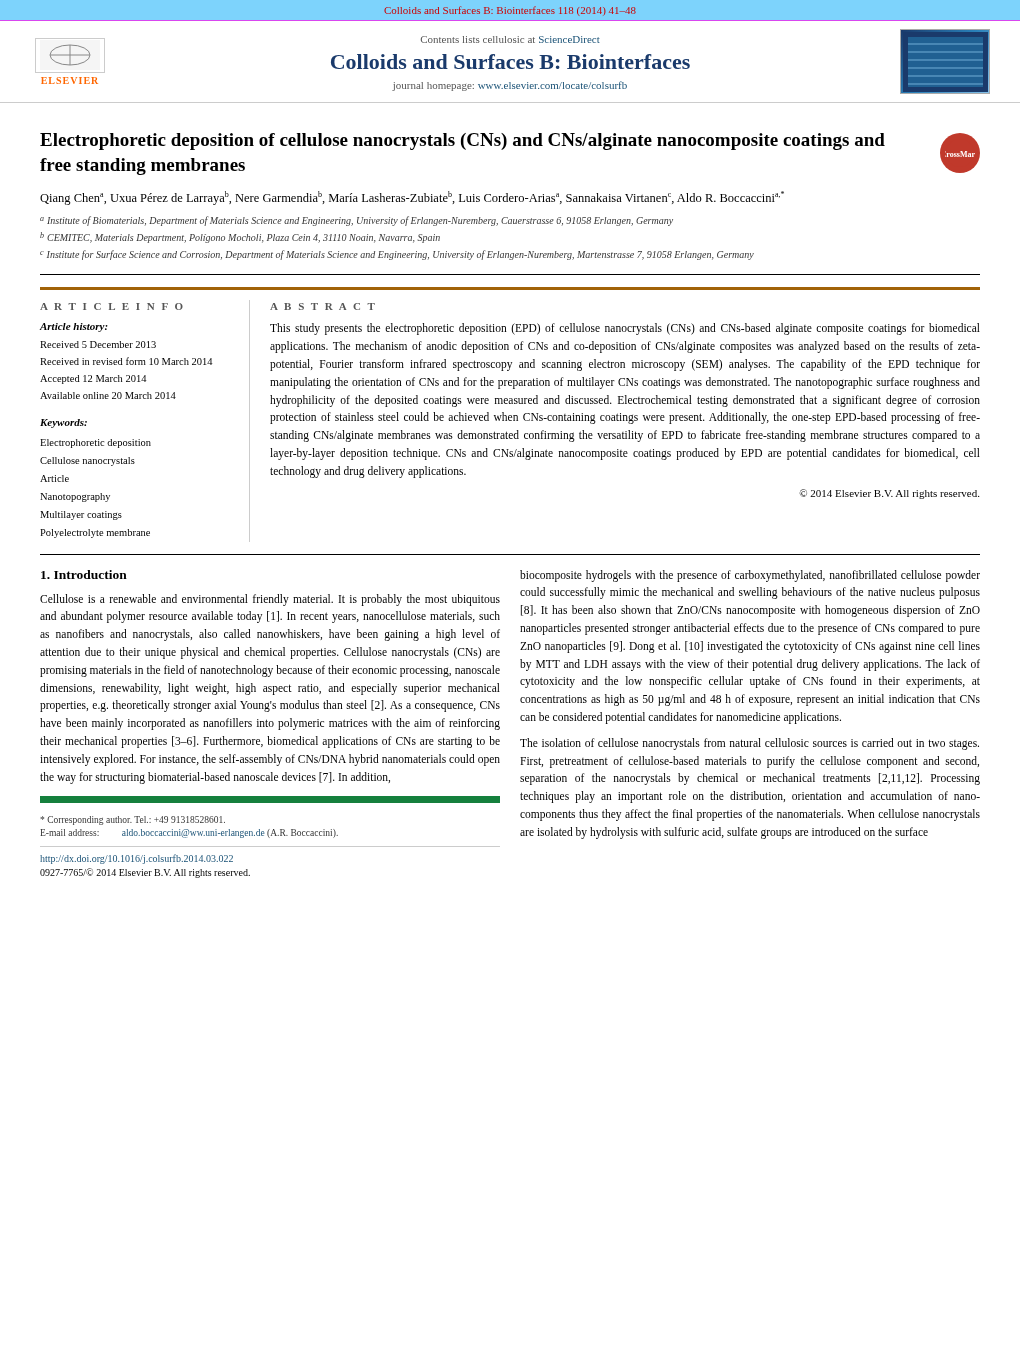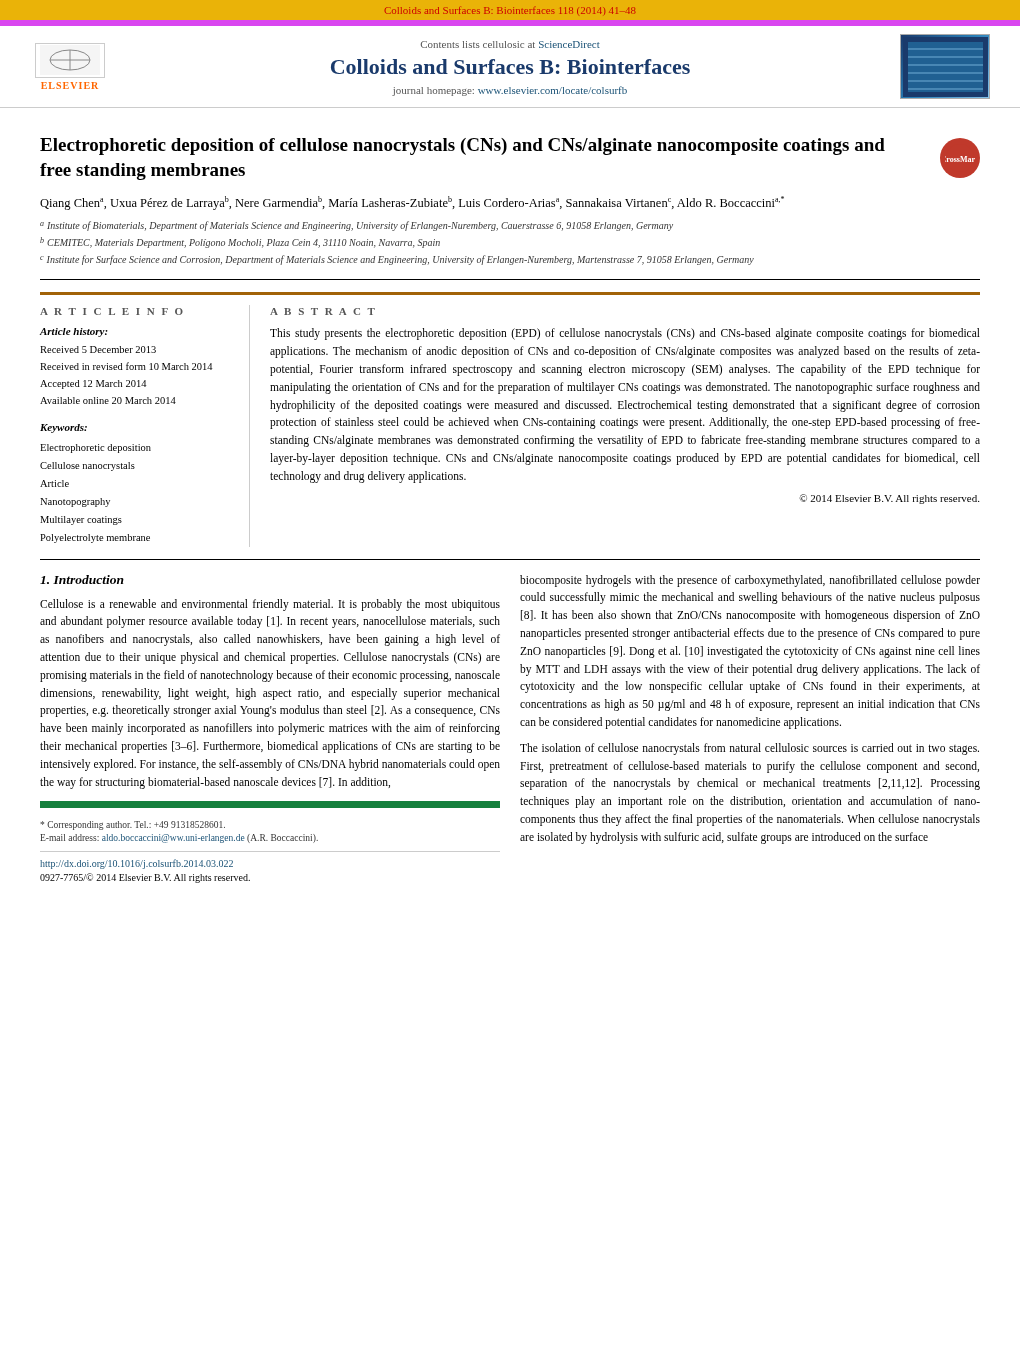--- a/index.html
+++ b/index.html
@@ -7,22 +7,22 @@
       width: 1020px;
       min-height: 1351px;
       background: #fff;
       font-family: "Times New Roman", Times, serif;
       font-size: 13px;
       color: #000;
     }
 
     
     .journal-bar {
-      background: #eab308;
-      border-bottom: 6px solid #d946ef;
+      background: #7dd3fc;
+      border-bottom: 1px solid #d946ef;
       text-align: center;
       padding: 4px 0;
       font-size: 11px;
       color: #c00;
     }
 
     
     .header-section {
       display: flex;
       align-items: center;
@@ -227,33 +227,33 @@
       gap: 20px;
     }
     .body-col {
       flex: 1;
     }
 
     .section-heading {
       font-size: 13.5px;
       font-weight: bold;
       margin-bottom: 8px;
-      font-style: italic;
     }
     .body-paragraph {
       font-size: 11.5px;
       line-height: 1.55;
       text-align: justify;
       margin-bottom: 8px;
     }
     .footer-note {
       margin-bottom: 3px;
     }
     .footer-doi {
       color: #1a5276;
+      margin-left: 20px;
     }
 
     
     .footnote-section {
       margin-top: 10px;
       padding-top: 12px;
       border-top: 7px solid #15803d;
       font-size: 9.5px;
       color: #333;
     }

